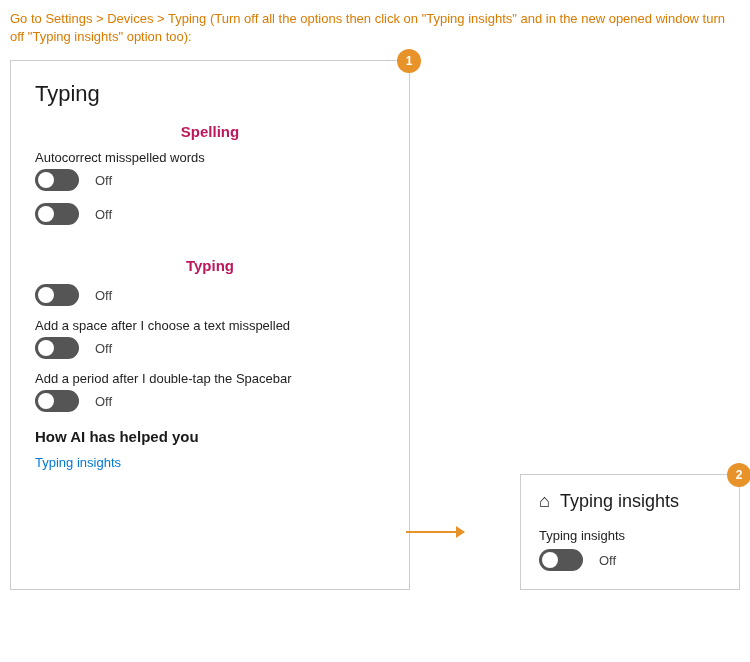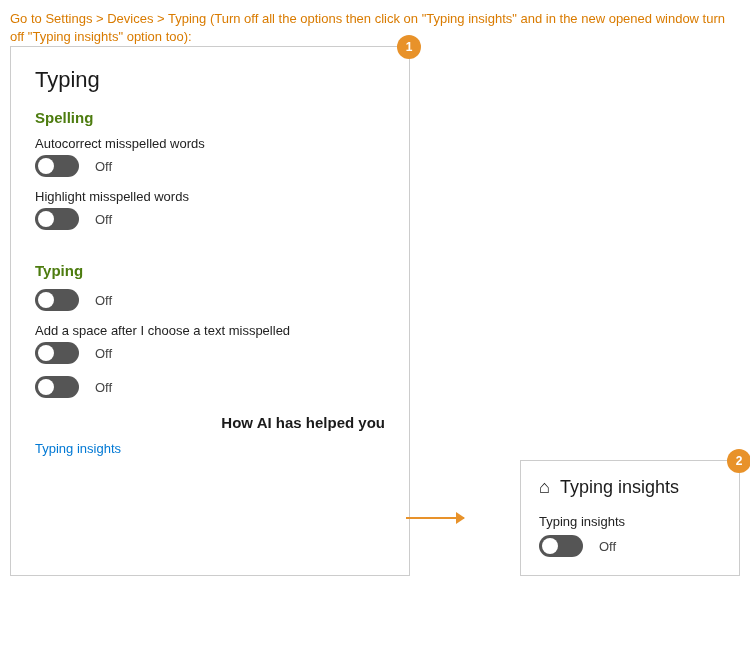--- a/index.html
+++ b/index.html
@@ -9,21 +9,21 @@
       width: 750px;
       min-height: 662px;
       padding: 10px;
     }
 
     .instruction-bar {
       font-size: 13px;
       color: #d97b00;
       font-weight: 500;
       line-height: 1.4;
-      margin-bottom: 0;
+      margin-bottom: 14px;
       max-width: 740px;
     }
 
     .main-area {
       display: flex;
       align-items: flex-end;
       gap: 0;
       position: relative;
     }
 
@@ -56,23 +56,24 @@
     .panel-title {
       font-size: 22px;
       font-weight: 300;
       color: #1a1a1a;
       margin-bottom: 16px;
     }
 
     .section-header {
       font-size: 15px;
       font-weight: 600;
-      color: #4d7c0f;
+      color: #be185d;
       margin-bottom: 10px;
       margin-top: 4px;
+      text-align: center;
     }
 
     .setting-item {
       margin-bottom: 12px;
       margin-top: 6px;
     }
 
     .setting-label {
       font-size: 13px;
       color: #222;
@@ -117,21 +118,20 @@
 
     .how-ai-section {
       margin-top: 16px;
     }
 
     .how-ai-title {
       font-size: 15px;
       font-weight: 600;
       color: #1a1a1a;
       margin-bottom: 8px;
-      text-align: right;
     }
 
     .typing-insights-link {
       font-size: 13px;
       color: #0078d4;
       text-decoration: none;
       cursor: pointer;
       display: inline-block;
       margin-top: 2px;
     }
@@ -222,21 +222,20 @@
 
     <div class="setting-item">
       <div class="setting-label">Autocorrect misspelled words</div>
       <div class="toggle-row">
         <div class="toggle"></div>
         <span class="toggle-label">Off</span>
       </div>
     </div>
 
     <div class="setting-item">
-      <div class="setting-label">Highlight misspelled words</div>
       <div class="toggle-row">
         <div class="toggle"></div>
         <span class="toggle-label">Off</span>
       </div>
     </div>
 
     <div class="section-gap"></div>
 
     <div class="section-header">Typing</div>
 
@@ -249,20 +248,21 @@
 
     <div class="setting-item">
       <div class="setting-label">Add a space after I choose a text misspelled</div>
       <div class="toggle-row">
         <div class="toggle"></div>
         <span class="toggle-label">Off</span>
       </div>
     </div>
 
     <div class="setting-item">
+      <div class="setting-label">Add a period after I double-tap the Spacebar</div>
       <div class="toggle-row">
         <div class="toggle"></div>
         <span class="toggle-label">Off</span>
       </div>
     </div>
 
     <div class="how-ai-section">
       <div class="how-ai-title">How AI has helped you</div>
       <a class="typing-insights-link">Typing insights</a>
     </div>

